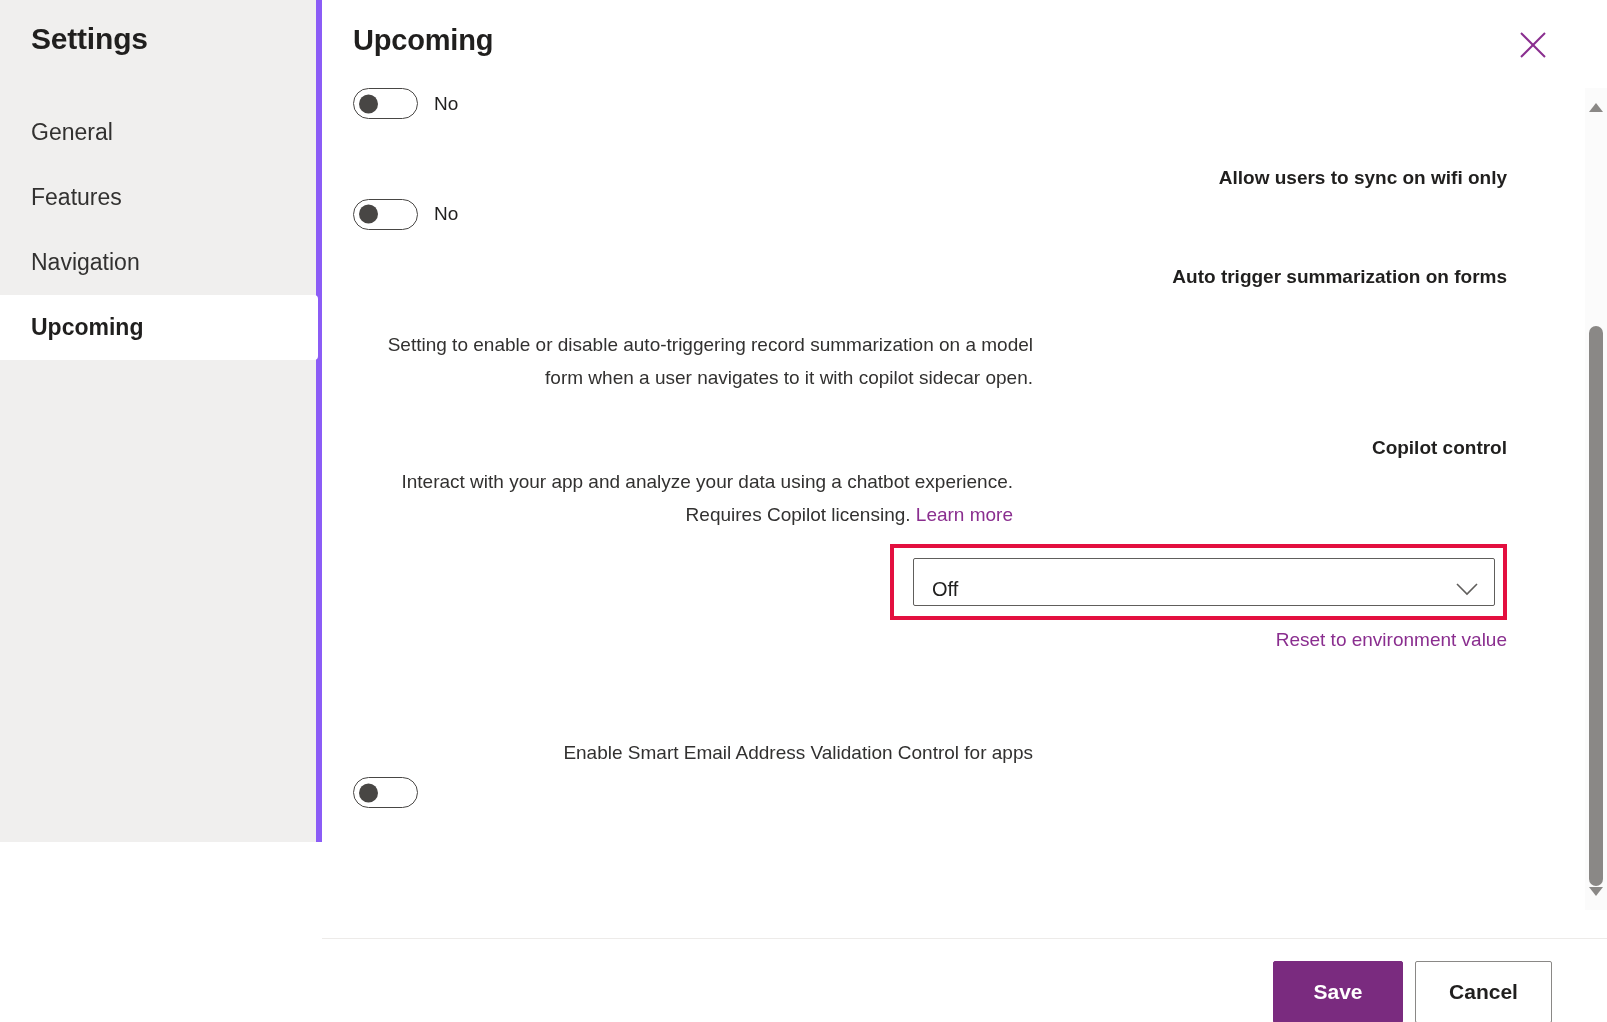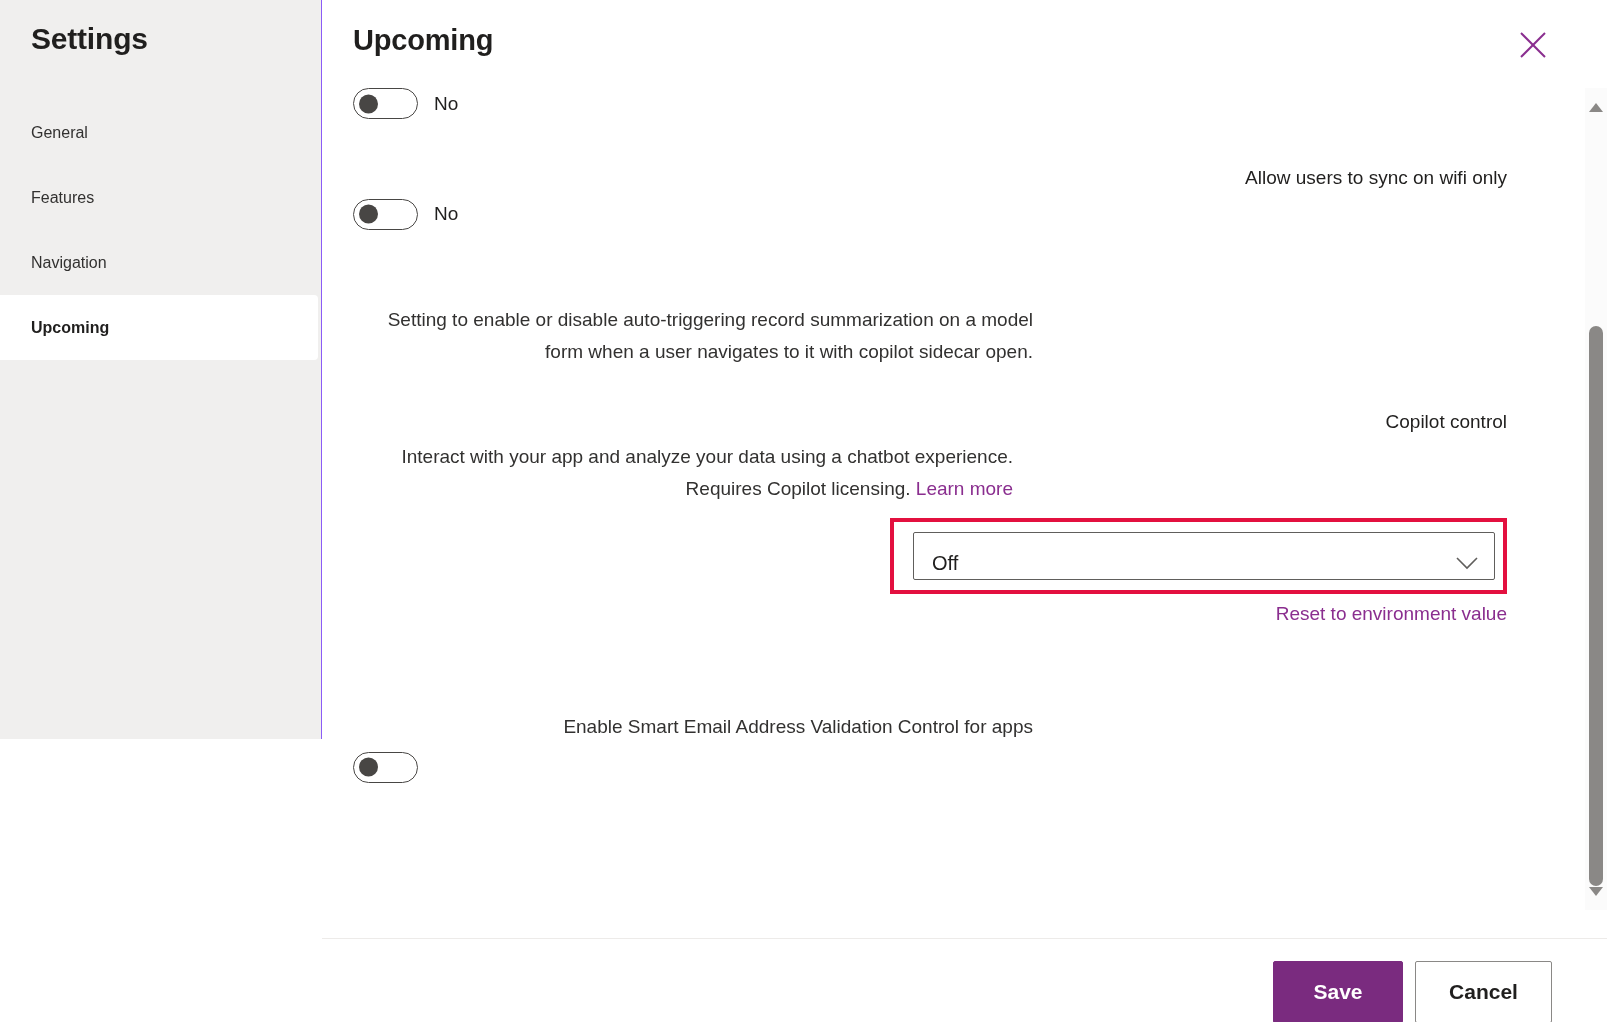--- a/index.html
+++ b/index.html
@@ -11,44 +11,44 @@
   }
   .app {
     position: relative;
     width: 1607px; height: 1022px;
     background: #ffffff;
   }
 
   
   .sidebar {
     position: absolute; left: 0; top: 0;
-    width: 322px; height: 739px;
+    width: 322px; height: 842px;
     background: #f0efee;
-    border-right: 1px solid #8b5cf6;
+    border-right: 6px solid #8b5cf6;
   }
   .sidebar-title {
     position: absolute;
     left: 31px; top: 22px;
     font-size: 30px;
     font-weight: bold;
     color: #201f1e;
     letter-spacing: -0.2px;
   }
   .nav-list {
     position: absolute;
     left: 0; top: 100px;
     width: 322px;
   }
   .nav-item {
     position: relative;
     height: 65px;
     display: flex;
     align-items: center;
     padding-left: 31px;
-    font-size: 16px;
+    font-size: 23px;
     color: #323130;
     cursor: pointer;
     background: transparent;
   }
   .nav-item.active {
     background: #ffffff;
     font-weight: bold;
     color: #201f1e;
     border-top-right-radius: 4px;
     border-bottom-right-radius: 4px;
@@ -90,21 +90,21 @@
     overflow: hidden;
     text-align: right;
   }
   .content-inner {
     padding: 0 0 0 31px;
   }
 
   .setting-block { margin-bottom: 0; }
   .setting-title {
     font-size: 19px;
-    font-weight: normal;
+    font-weight: bold;
     color: #201f1e;
     margin-bottom: 6px;
     line-height: 1.35;
   }
   .setting-desc {
     font-size: 19px;
     color: #323130;
     line-height: 1.72;
     max-width: 660px;
     margin-bottom: 6px;
@@ -305,20 +305,21 @@
             <div class="toggle">
               <span class="knob"></span>
             </div>
             <span class="toggle-label">No</span>
           </div>
         </div>
 
         <div class="gap-md"></div>
 
         <div class="setting-block">
+          <div class="setting-title">Auto trigger summarization on forms</div>
           <div class="setting-desc wide">Setting to enable or disable auto-triggering record summarization on a model form when a user navigates to it with copilot sidecar open.</div>
         </div>
 
         <div class="gap-md"></div>
 
         <div class="setting-block">
           <div class="setting-title">Copilot control</div>
           <div class="setting-desc"><span>Interact with your app and analyze your data using a chatbot experience. Requires Copilot licensing.</span> <a class="learn-more">Learn more</a></div>
           <div class="highlight-box">
             <div class="dropdown">

